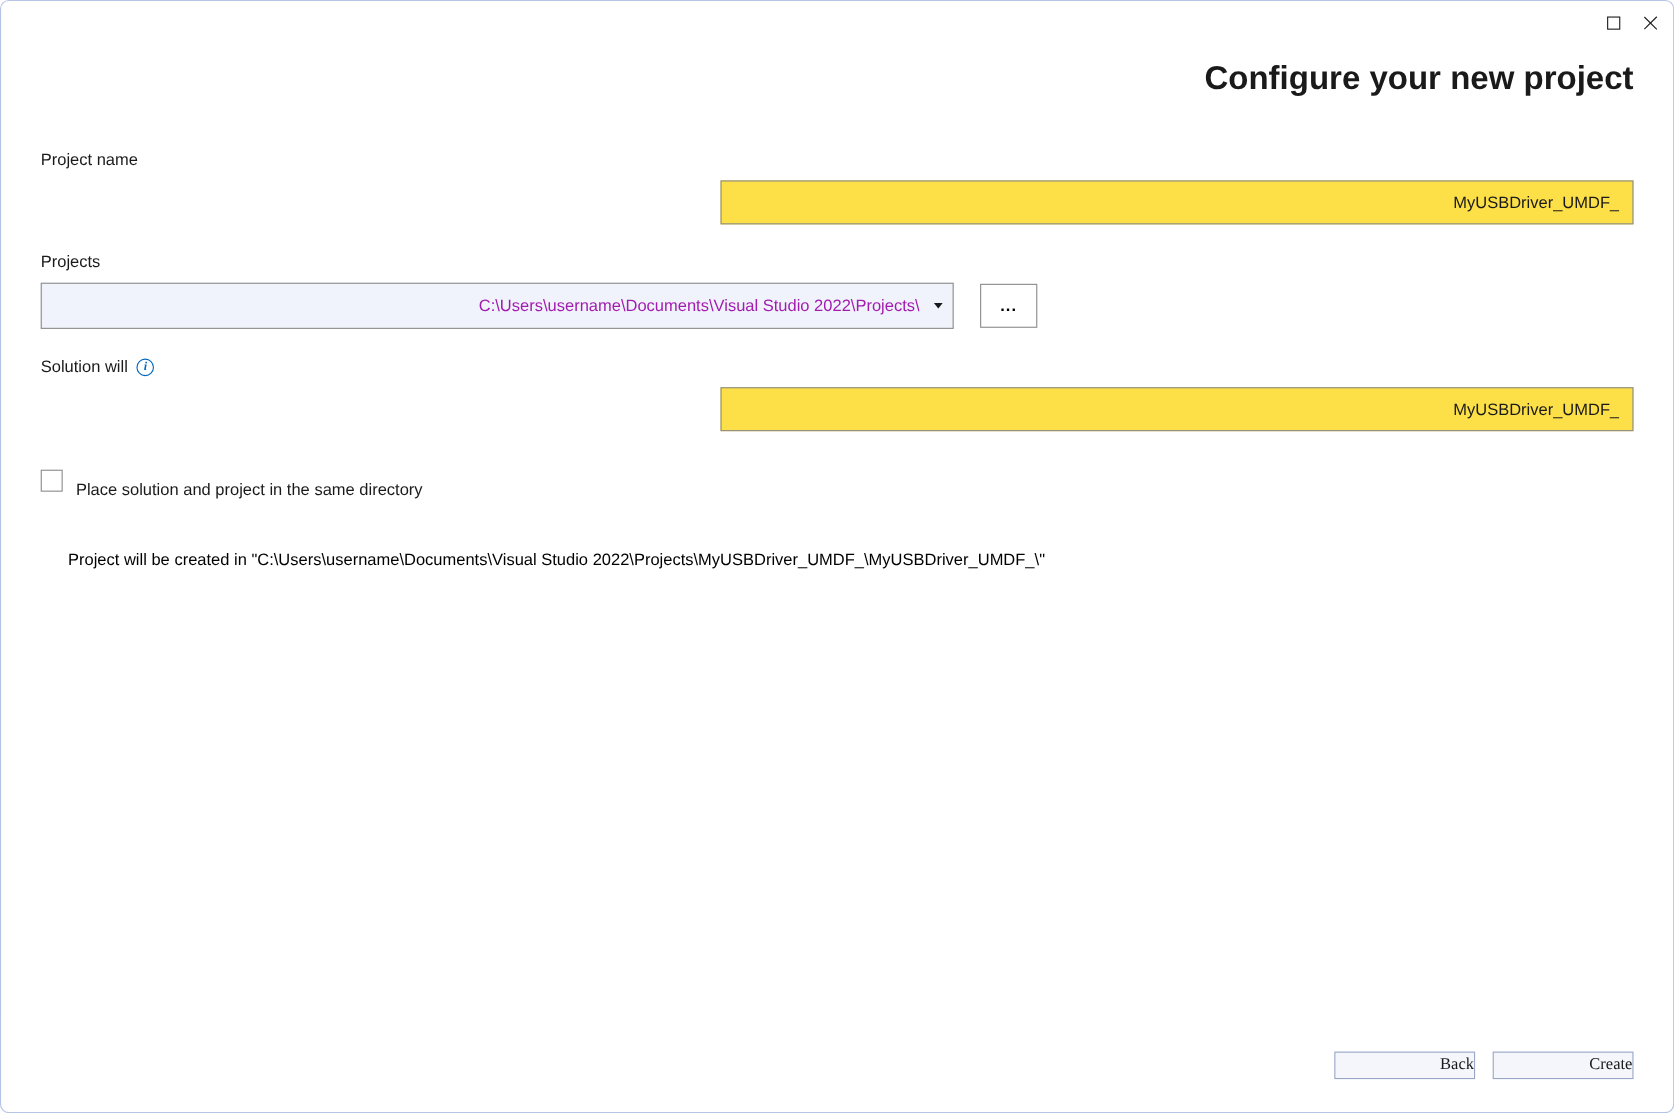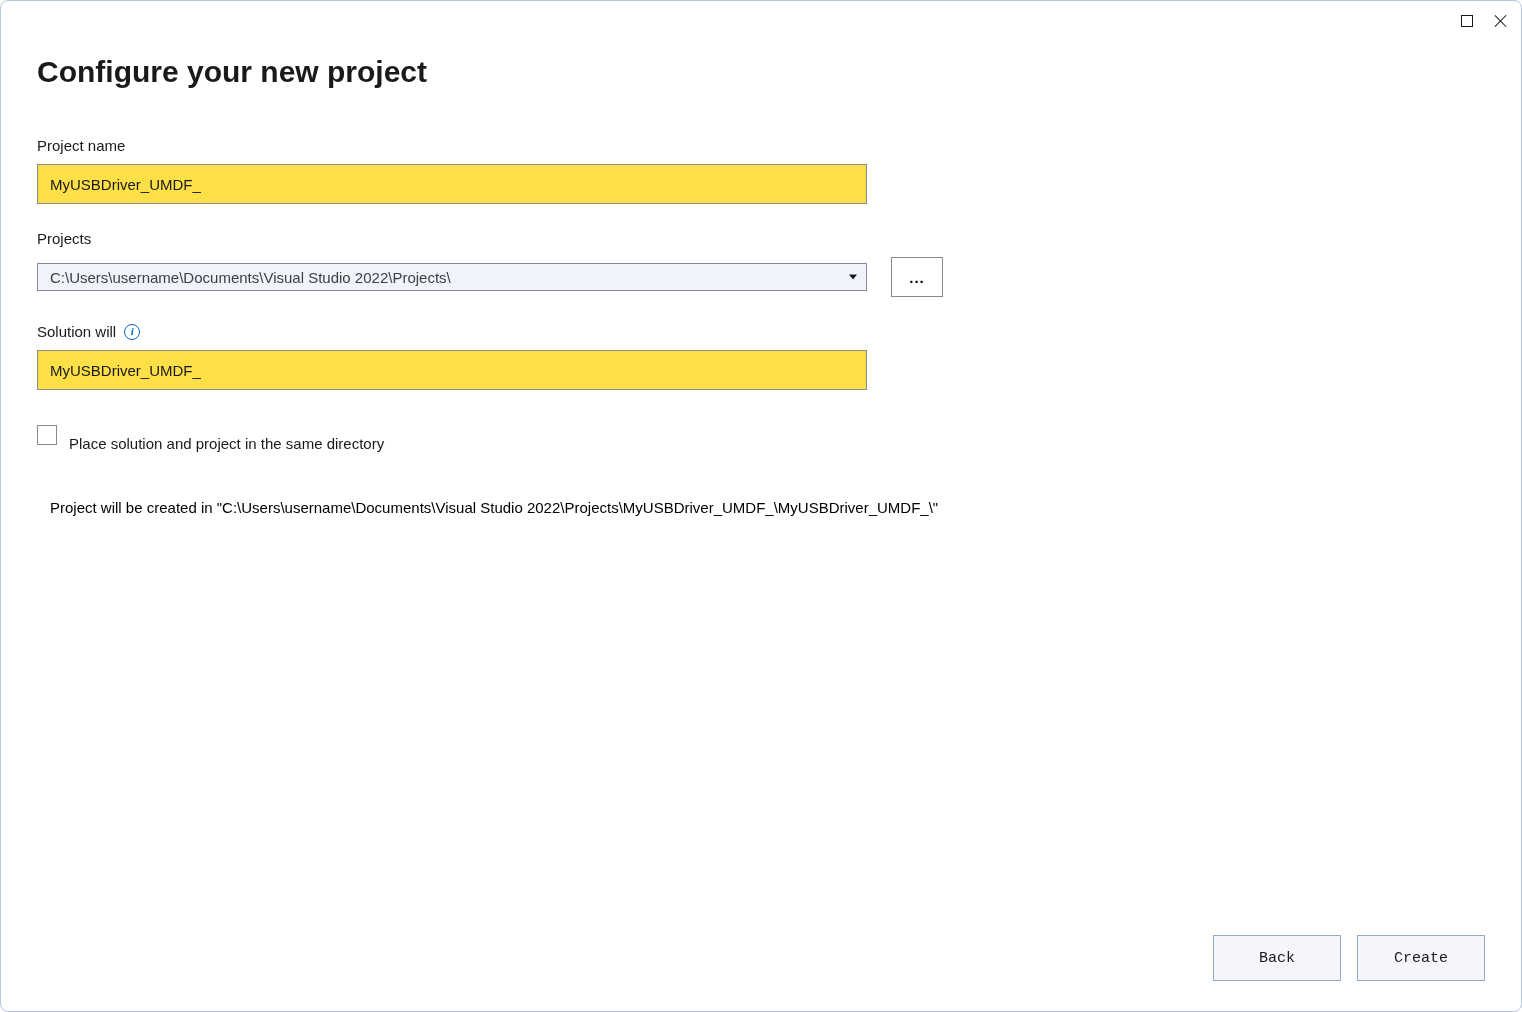--- a/index.html
+++ b/index.html
@@ -1,18 +1,19 @@
 <!DOCTYPE html>
 <html><head>
   <meta charset="utf-8">
   <style>
     * {
       box-sizing: border-box;
       margin: 0;
       padding: 0;
+      text-align: right;
     }
     body {
       font-family: "Segoe UI", Tahoma, Geneva, Verdana, sans-serif;
       background: #ffffff;
       color: #1a1a1a;
       width: 1522px;
       height: 1012px;
       position: relative;
       overflow: hidden;
     }
@@ -140,27 +141,27 @@
       display: flex;
       align-items: center;
       gap: 24px;
     }
     .combo-wrap {
       position: relative;
       width: 830px;
     }
     .combo-input {
       width: 100%;
-      height: 28px;
+      height: 42px;
       border: 1px solid #8a8a8a;
       background: #f0f3fb;
       padding: 0 30px 0 12px;
       font-size: 15px;
       font-family: inherit;
-      color: #404040;
+      color: #a21caf;
       outline: none;
       cursor: pointer;
     }
     .combo-arrow {
       position: absolute;
       right: 10px;
       top: 50%;
       transform: translateY(-50%);
       width: 0;
       height: 0;
@@ -209,25 +210,25 @@
       margin-left: 13px;
     }
     .footer {
       display: flex;
       justify-content: flex-end;
       gap: 16px;
       padding: 20px 36px 30px 36px;
     }
     .footer-btn {
       width: 128px;
-      height: 46px;
+      height: 25px;
       border: 1px solid #9aa7c8;
       background: #f4f6fc;
       font-size: 15px;
-      font-family: Liberation Mono, monospace;
+      font-family: Liberation Serif, serif;
       color: #1a1a1a;
       cursor: pointer;
     }
   </style>
 </head>
 <body>
 
 <div class="window">
   <div class="titlebar">
     <div class="titlebar-icon">

